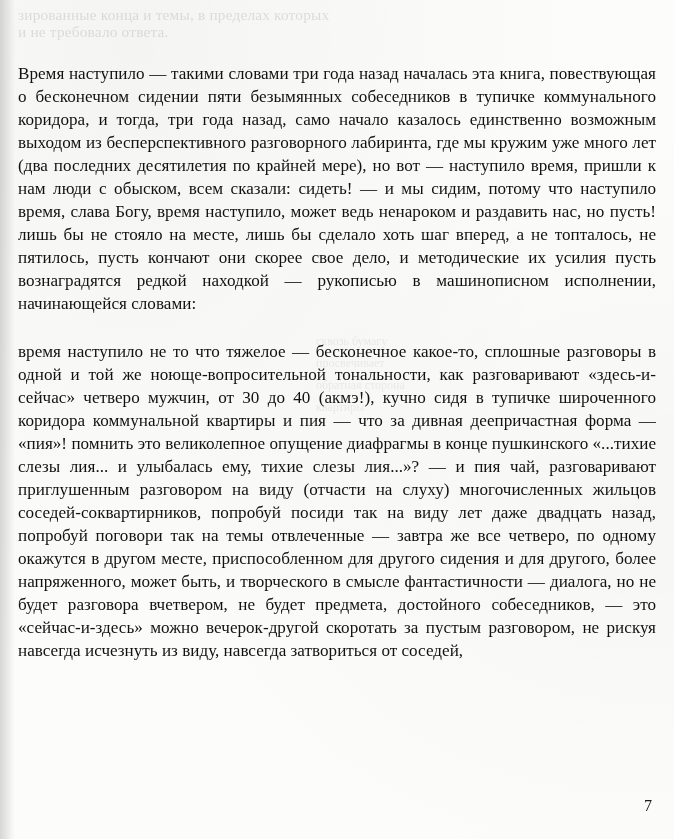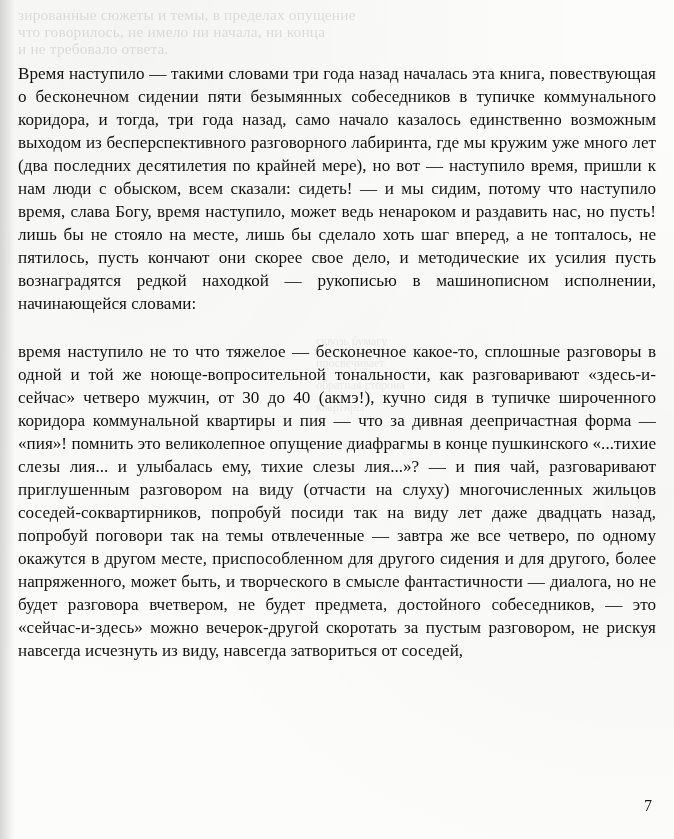--- a/index.html
+++ b/index.html
@@ -103,22 +103,21 @@
   }
 </style>
 </head>
 <body>
 
 <div class="page">
 
   <div class="gutter"></div>
 
   <div class="ghost-block">
-    <div>зированные сюжеты и темы, в пределах опущение</div>
-    <div>что говорилось, не имело ни начала, ни конца</div>
+    <div>зированные конца и темы, в пределах которых</div>
     <div>и не требовало ответа.</div>
   </div>
 
   <div class="ghost-watermark">
     <div>сквозь бумагу</div>
     <div>просвечивает</div>
     <div>обратная сторона</div>
     <div>квартиры</div>
   </div>
 

